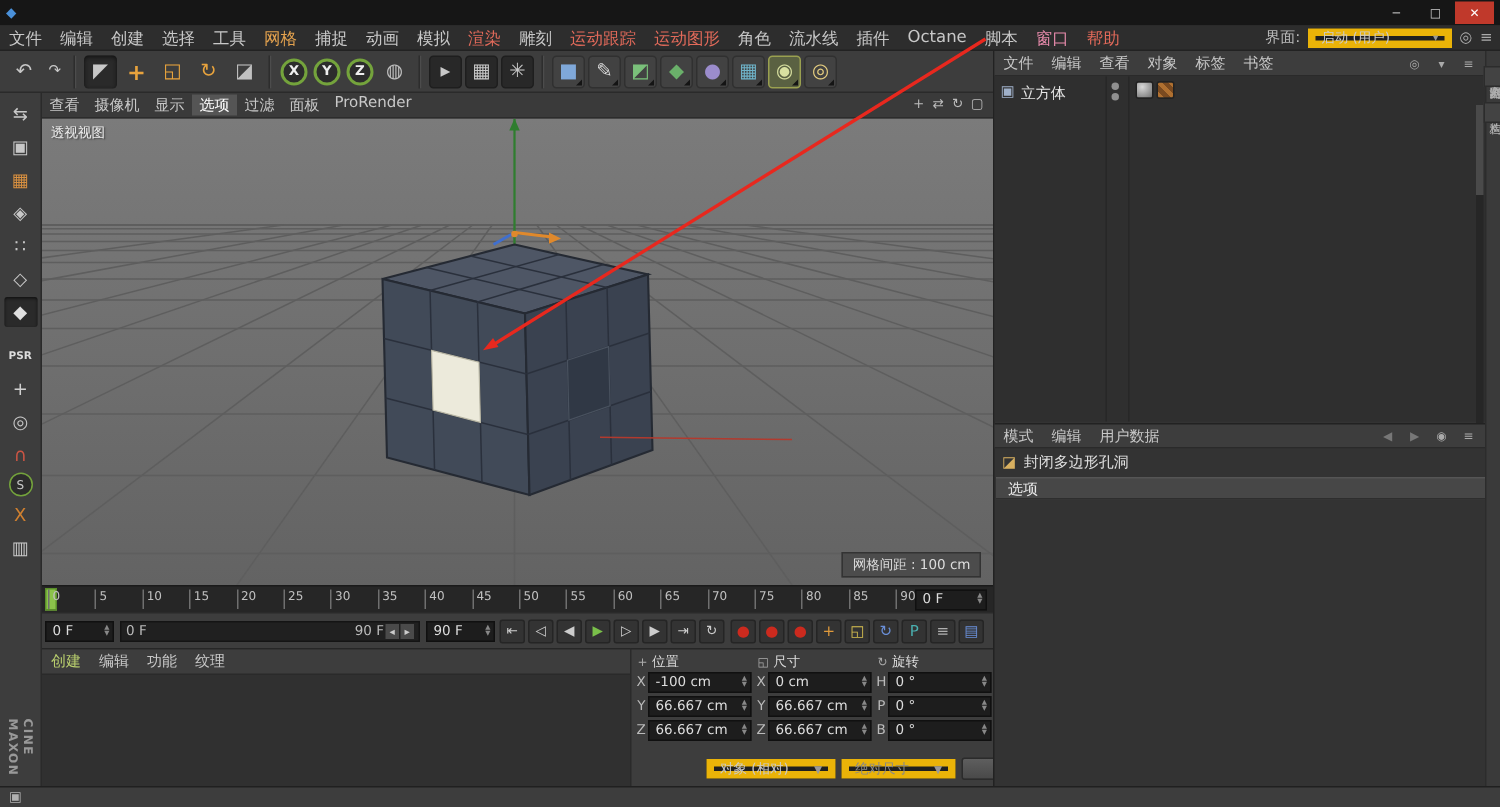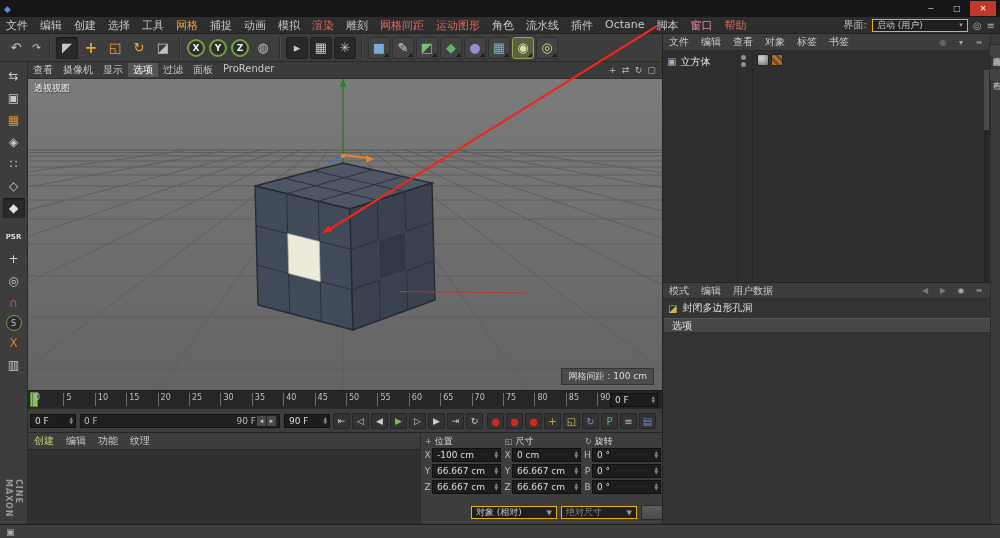--- a/index.html
+++ b/index.html
@@ -14,21 +14,21 @@
   .wtitle{white-space:nowrap;overflow:hidden;}
   .winbtns{margin-left:auto;display:flex;}
   .wbtn{width:26px;height:15px;display:flex;align-items:center;justify-content:center;font-size:8px;color:#ccc;}
   .wbtn.close{background:#c0392b;color:#fff;}
   
   .menubar{left:0;top:17px;width:1000px;height:17px;background:#2d2d2d;display:flex;align-items:center;
            font-size:11px;border-bottom:1px solid #222;box-sizing:border-box;}
   .menu-item{padding:0 6px;color:#c8c8c8;white-space:nowrap;}
   .menu-item.hl{background:#555;color:#fff;}
   .mb-right{margin-left:auto;display:flex;align-items:center;gap:5px;padding-right:5px;color:#bbb;font-size:10px;}
-  .dd{background:#1f1f1f;border:1px solid #eab308;height:13px;display:flex;align-items:center;
+  .dd{background:#1f1f1f;border:5px solid #eab308;height:13px;display:flex;align-items:center;
       padding:0 4px;gap:6px;font-size:9px;color:#ccc;min-width:86px;justify-content:space-between;box-sizing:border-box;}
   .dd.gray .dv{color:#888;}
   .dda{font-size:7px;color:#999;}
   .mbicon{font-size:10px;color:#aaa;}
   .rowicons{margin-left:auto;display:flex;gap:6px;padding-right:6px;align-items:center;}
   .rowicons .ticon{width:12px;height:12px;font-size:8px;margin:0;color:#aaa;background:none;border:none;}
   
   .toolbar{left:0;top:34px;width:662px;height:28px;background:#3d3d3d;display:flex;align-items:center;
            padding-left:4px;box-sizing:border-box;border-bottom:1px solid #2a2a2a;}
   .tools{display:flex;align-items:center;}
@@ -164,21 +164,21 @@
         <span class="menu-item">编辑</span>
         <span class="menu-item">创建</span>
         <span class="menu-item">选择</span>
         <span class="menu-item">工具</span>
         <span class="menu-item" style="color: rgb(226, 161, 78);">网格</span>
         <span class="menu-item">捕捉</span>
         <span class="menu-item">动画</span>
         <span class="menu-item">模拟</span>
         <span class="menu-item" style="color: rgb(226, 106, 90);">渲染</span>
         <span class="menu-item">雕刻</span>
-        <span class="menu-item" style="color: rgb(226, 106, 90);">网格间距</span>
+        <span class="menu-item" style="color: rgb(226, 106, 90);">运动跟踪</span>
         <span class="menu-item" style="color: rgb(226, 106, 90);">运动图形</span>
         <span class="menu-item">角色</span>
         <span class="menu-item">流水线</span>
         <span class="menu-item">插件</span>
         <span class="menu-item">Octane</span>
         <span class="menu-item">脚本</span>
         <span class="menu-item" style="color: rgb(226, 136, 168);">窗口</span>
         <span class="menu-item" style="color: rgb(226, 106, 90);">帮助</span>
       </span>
     <span class="mb-right">

